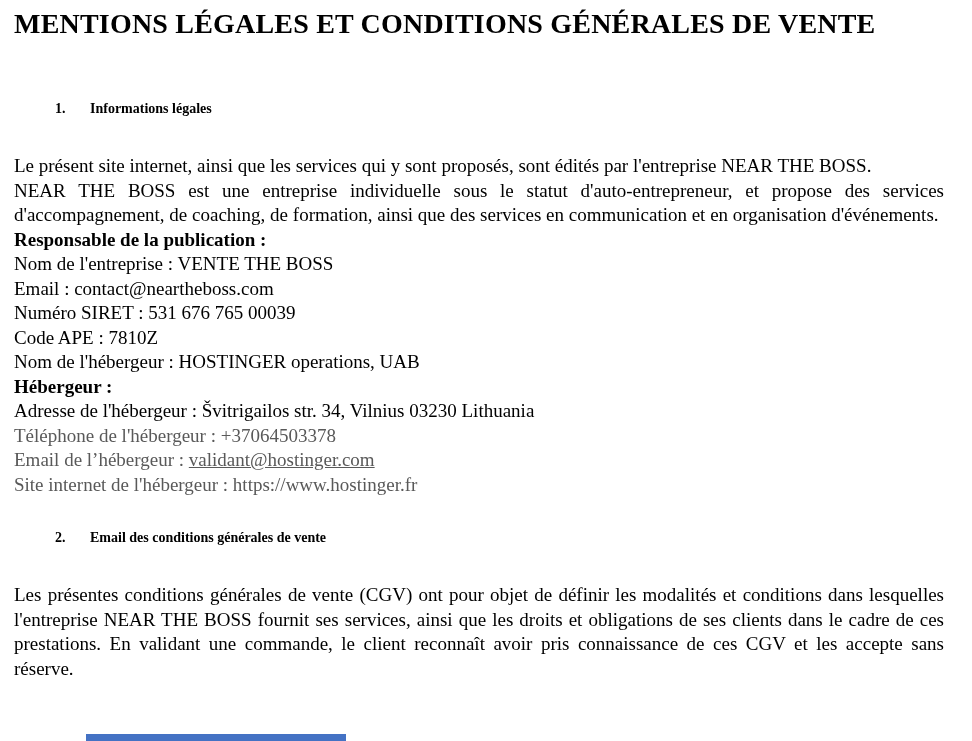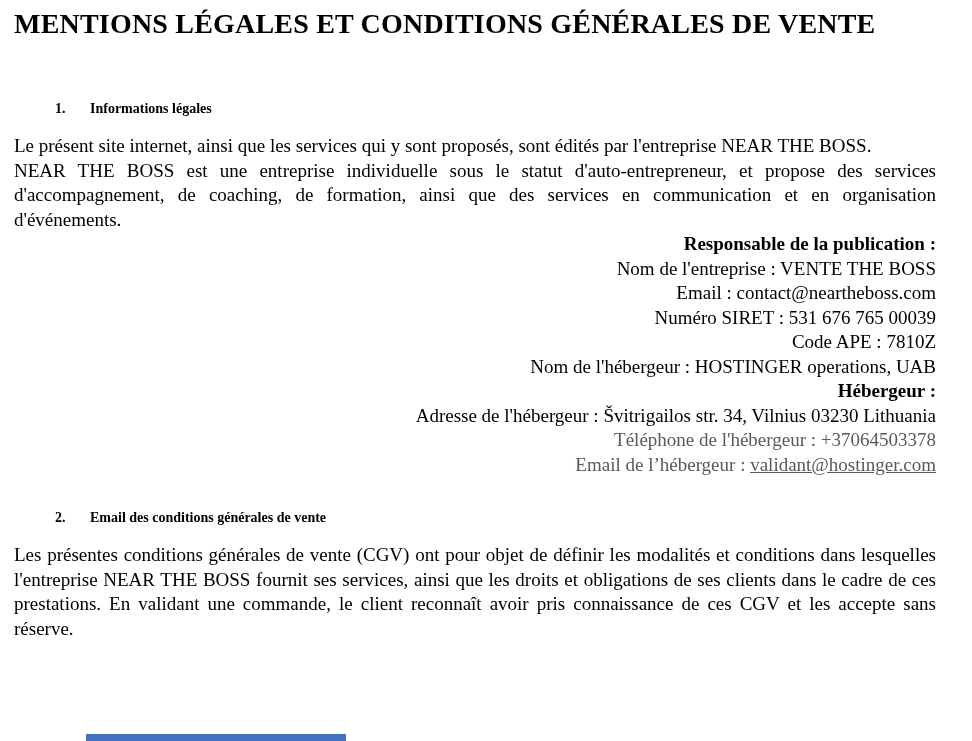--- a/index.html
+++ b/index.html
@@ -5,47 +5,47 @@
   * { margin: 0; padding: 0; box-sizing: border-box; }
   html, body {
     width: 972px; height: 741px;
     background: #ffffff;
     font-family: "Liberation Serif", "DejaVu Serif", serif;
     color: var(--text, #000000);
     overflow: hidden;
   }
   body { position: relative; }
 
-  .doc { padding: 8px 36px 0 14px; }
+  .doc { padding: 8px 28px 0 14px; }
 
   .title {
     font-size: 28px;
     font-weight: bold;
     letter-spacing: 0.2px;
     line-height: 1.15;
     white-space: nowrap;
   }
 
   .sec-heading {
     padding-left: 41px;
     font-size: 14px;
     font-weight: bold;
     line-height: 26px;
   }
   .sec-heading.sec1 { margin-top: 56px; }
   .sec-heading.sec2 { margin-top: 28px; }
   .sec-num { display: inline-block; width: 35px; }
 
   .body-block {
-    margin-top: 12px;
+    margin-top: 32px;
     font-size: 19px;
     line-height: 24.5px;
   }
   .para { text-align: justify; }
-  .line { white-space: nowrap; text-align: right; }
+  .line { white-space: nowrap; }
   .bold { font-weight: bold; }
   .muted { color: var(--muted, #595959); }
 
   .link {
     color: var(--muted, #595959);
     text-decoration: underline;
     cursor: pointer;
   }
 
   .blue-bar {
@@ -78,20 +78,21 @@
     <div class="line">Numéro SIRET : 531 676 765 00039</div>
     <div class="line">Code APE : 7810Z</div>
 
     <div class="line">Nom de l'hébergeur : HOSTINGER operations, UAB</div>
     <div class="line bold">Hébergeur :</div>
     <div class="line">Adresse de l'hébergeur : Švitrigailos str. 34, Vilnius 03230 Lithuania</div>
     <div class="line muted">Téléphone de l'hébergeur : +37064503378</div>
     <div class="line muted">
       <span>Email de l’hébergeur : </span><a class="link">validant@hostinger.com</a>
     </div>
+    <div class="line muted">Site internet de l'hébergeur : https://www.hostinger.fr</div>
   </div>
 
   <div class="sec-heading sec2">
     <span class="sec-num">2.</span><span class="sec-label">Email des conditions générales de vente</span>
   </div>
 
   <div class="body-block">
     <p class="para">Les présentes conditions générales de vente (CGV) ont pour objet de définir les modalités et conditions dans lesquelles l'entreprise NEAR THE BOSS fournit ses services, ainsi que les droits et obligations de ses clients dans le cadre de ces prestations. En validant une commande, le client reconnaît avoir pris connaissance de ces CGV et les accepte sans réserve.</p>
   </div>
 

